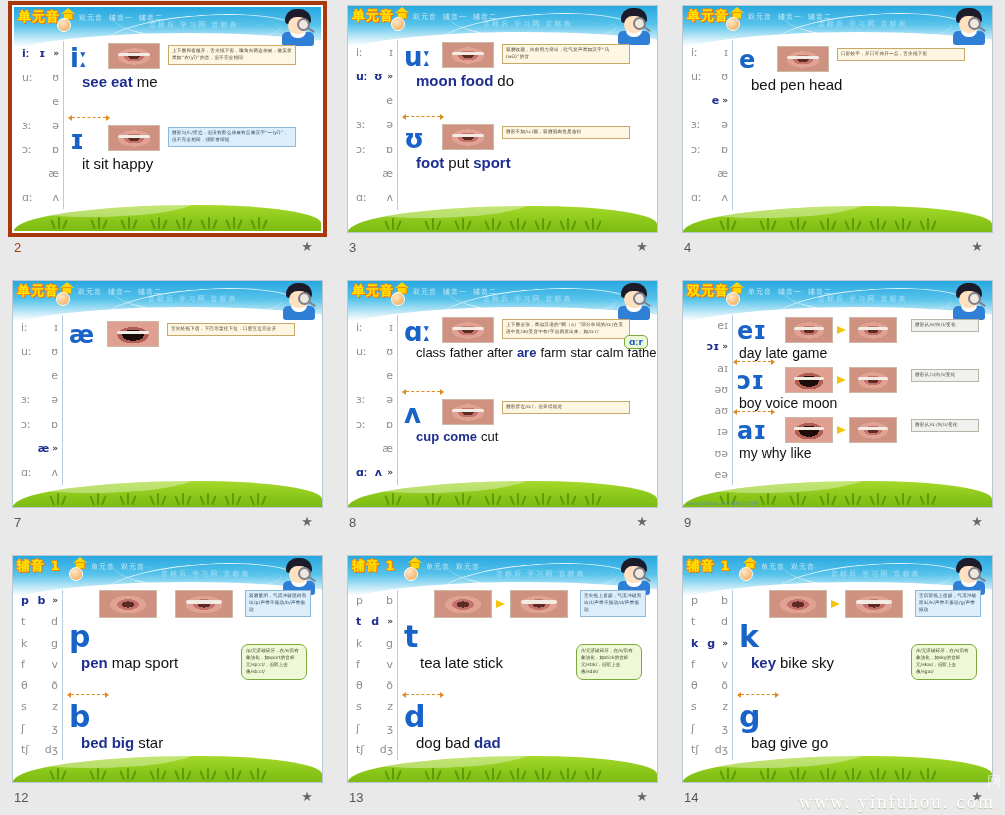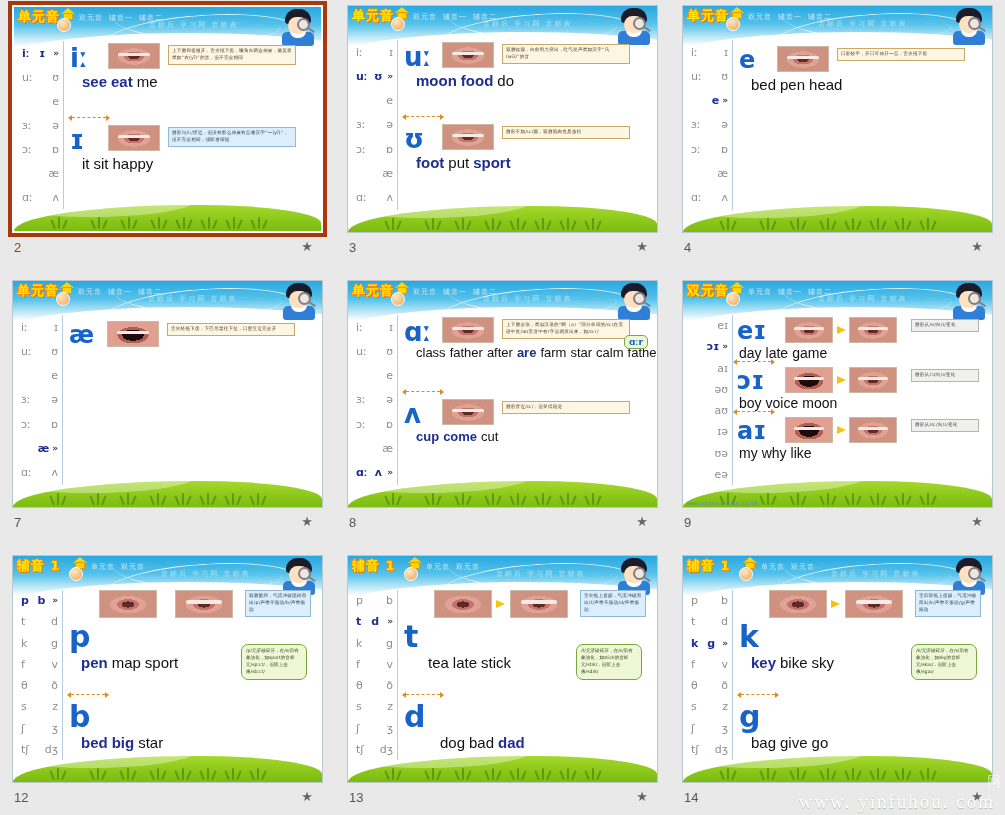--- a/index.html
+++ b/index.html
@@ -1138,23 +1138,23 @@
               <span>tʃ</span>
               <span>dʒ</span>
             </div>
           </div>
           <div class="content">
             <div class="mouth" style="position: absolute; left: 34px; top: 2px; width: 58px; height: 28px;"></div>
             <div class="arrow-r" style="left: 96px; top: 12px;"></div>
             <div class="mouth teeth" style="position: absolute; left: 110px; top: 2px; width: 58px; height: 28px;"></div>
             <div class="note blue" style="left: 180px; top: 2px; width: 66px;">舌尖抵上齿龈，气流冲破而出/t/声带不振动/d/声带振动</div>
             <div class="big-ipa" style="position: absolute; left: 4px; top: 34px; font-size: 30px;">t</div>
-            <div class="words" style="font-size: 15px; position: absolute; left: 28px; top: 66px;"><span>tea</span><span>late</span><span>stick</span></div>
+            <div class="words" style="font-size: 15px; position: absolute; left: 20px; top: 66px;"><span>tea</span><span>late</span><span>stick</span></div>
             <div class="big-ipa" style="position: absolute; left: 4px; top: 114px; font-size: 30px;">d</div>
-            <div class="words" style="font-size: 15px; position: absolute; left: 16px; top: 146px; margin-left: 24px;"><span>dog</span><span>bad</span><span class="b">dad</span></div>
+            <div class="words" style="font-size: 15px; position: absolute; left: 16px; top: 146px;"><span>dog</span><span>bad</span><span class="b">dad</span></div>
             <div class="bubble" style="left: 176px; top: 56px; width: 66px;">/t/元济破碎牙，在/s/后有象浊化，如stick的音标元/stɪk/，但听上去像/sdɪk/</div>
             <div class="divider" style="left: 6px; top: 106px; width: 34px;"></div>
           </div>
         </div>
       </div>
       <div class="cap-num">13</div>
       <div class="cap-star">★</div>
     </div>
     <div class="slide-cell">
       <div class="slide-frame">

